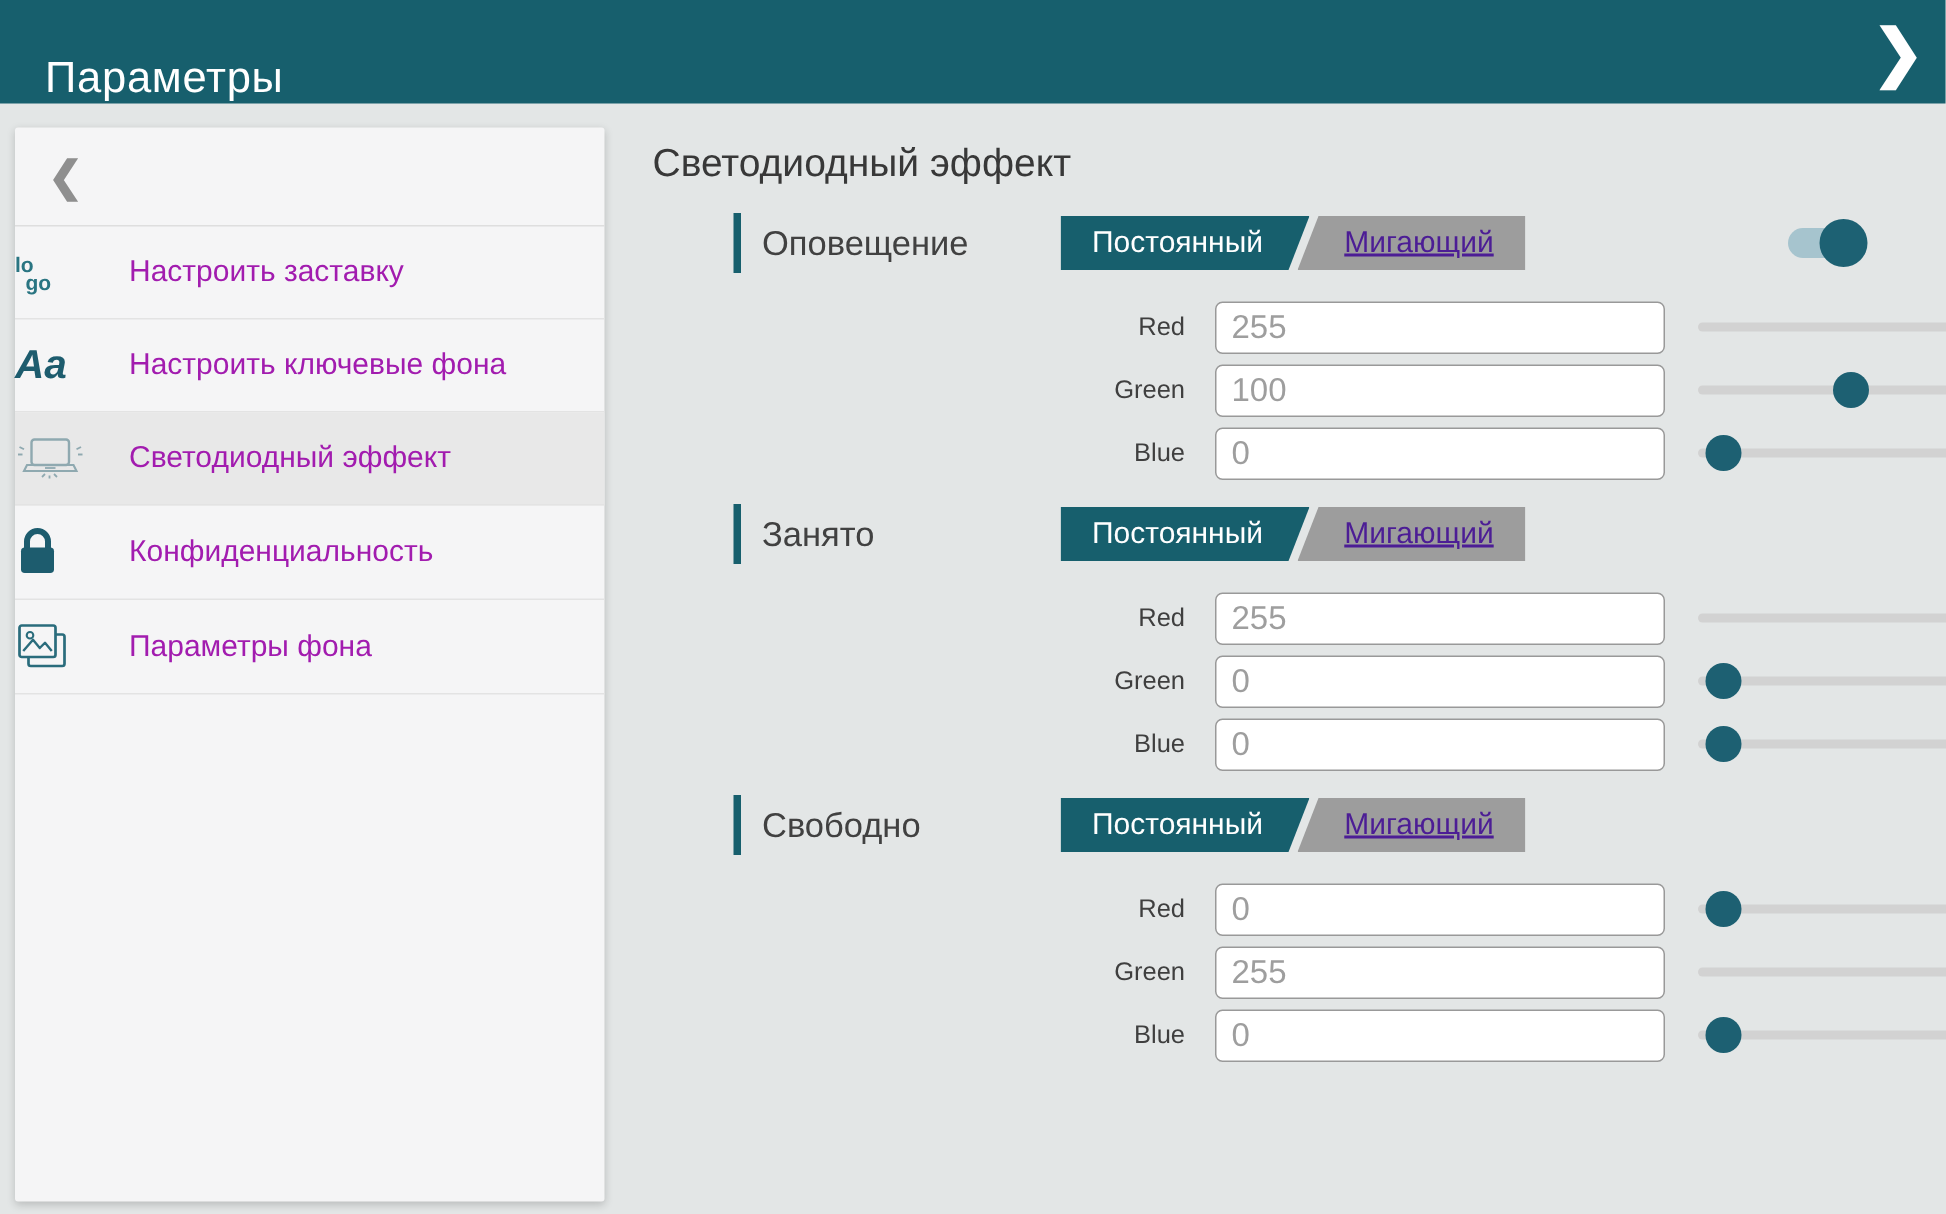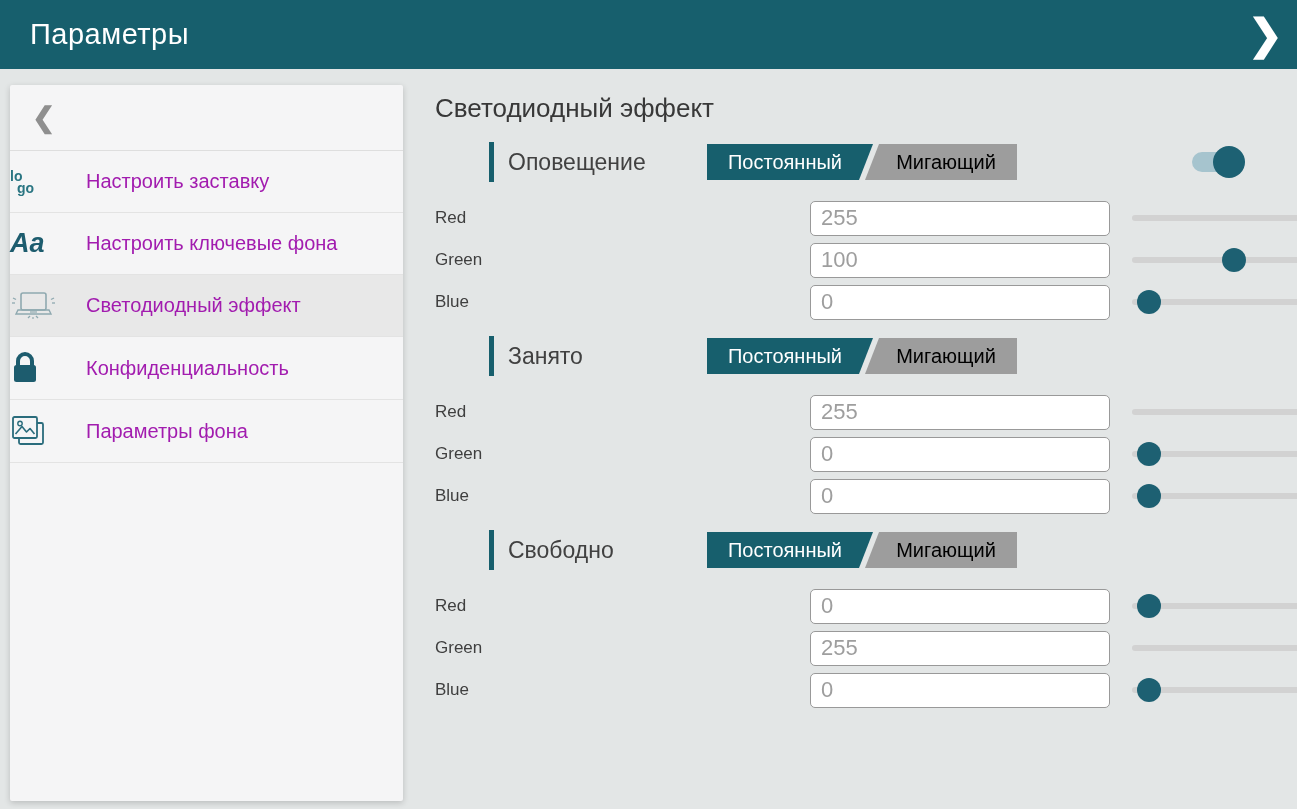--- a/index.html
+++ b/index.html
@@ -1,21 +1,21 @@
 <!DOCTYPE html>
 <html><head>
 <meta charset="utf-8">
 <style>
   * { margin:0; padding:0; box-sizing:border-box; }
   html,body { width:1297px; height:809px; overflow:hidden;
     font-family:"Liberation Sans", sans-serif; background:#e3e6e6; }
 
   
   .appbar { position:absolute; left:0; top:0; width:1297px; height:69px;
-    background:#175f6d; display:flex; align-items:center; }
+    background:#175f6d; display:flex; align-items:flex-end; }
   .appbar-title { color:#ffffff; font-size:29px; margin-left:30px; font-weight:400; letter-spacing:.5px; }
   .appbar-fwd { position:absolute; right:14px; top:50%; transform:translateY(-50%);
     color:#ffffff; font-size:42px; font-weight:bold; line-height:1; cursor:pointer; }
 
   
   .sidebar { position:absolute; left:10px; top:85px; width:393px; height:716px;
     background:#f5f5f6; border-radius:2px; box-shadow:0 2px 6px rgba(0,0,0,.18); }
   .side-back { height:66px; display:flex; align-items:center;
     border-bottom:1px solid #dedede; cursor:pointer; }
   .side-back-glyph { color:#8f8f8f; font-size:28px; font-weight:bold; margin-left:22px; }
@@ -36,33 +36,33 @@
 
   .section-header { position:relative; height:48px; margin-left:20px; display:flex; align-items:center;padding-left:34px; }
   .section-bar { width:5px; height:40px; background:#175f6d; }
   .section-name { font-size:23px; color:#414141; margin-left:14px; }
 
   .mode-toggle { position:absolute; left:252px; top:6px; height:24px; display:flex; }
   .mode-active { width:166px; height:36px; background:#175f6d; color:#ffffff;
     font-size:20px; display:flex; align-items:center; justify-content:center;
     clip-path:polygon(0 0, 100% 0, calc(100% - 14px) 100%, 0 100%);
     padding-right:10px; cursor:pointer; }
-  .mode-inactive { width:152px; height:36px; background:#9d9d9d; color:#000000;
+  .mode-inactive { width:152px; height:36px; background:#9d9d9d; color:#4c1d95;
     font-size:20px; display:flex; align-items:center; justify-content:center;
     clip-path:polygon(14px 0, 100% 0, 100% 100%, 0 100%);
-    margin-left:-8px; padding-left:10px; cursor:pointer; }
+    margin-left:-8px; padding-left:10px; cursor:pointer;text-decoration:underline; }
 
   .switch { position:absolute; left:737px; top:14px; width:52px; height:20px; cursor:pointer; }
   .switch-track { width:38px; height:20px; border-radius:10px; background:#a6c4ce; }
   .switch-knob { position:absolute; left:21px; top:-6px; width:32px; height:32px;
     border-radius:50%; background:#1d6173; }
 
   .channels { margin:14px 0 12px 0; }
   .chan-row { display:flex; align-items:center; height:36px; margin-bottom:6px; }
-  .chan-label { flex:0 0 355px; text-align:left; font-size:17px; color:#3f3f3f; padding-right:0; }
+  .chan-label { flex:0 0 355px; text-align:right; font-size:17px; color:#3f3f3f; padding-right:0; }
   .chan-input { flex:0 0 101px; height:35px; margin-left:20px; background:#ffffff;
     border:1px solid #999999; border-radius:5px; font-family:"Liberation Sans",sans-serif;
     font-size:22px; color:#9e9e9e; padding-left:10px; outline:none; }
   .slider { position:relative; flex:0 0 253px; height:36px; margin-left:22px; cursor:pointer; }
   .slider-track { position:absolute; left:0; right:0; top:15px; height:6px;
     border-radius:3px; background:#d2d2d2; }
   .slider-thumb { position:absolute; top:6px; width:24px; height:24px; border-radius:50%;
     background:#1d6072; transform:translateX(-50%); }
 
   svg { display:block; }

